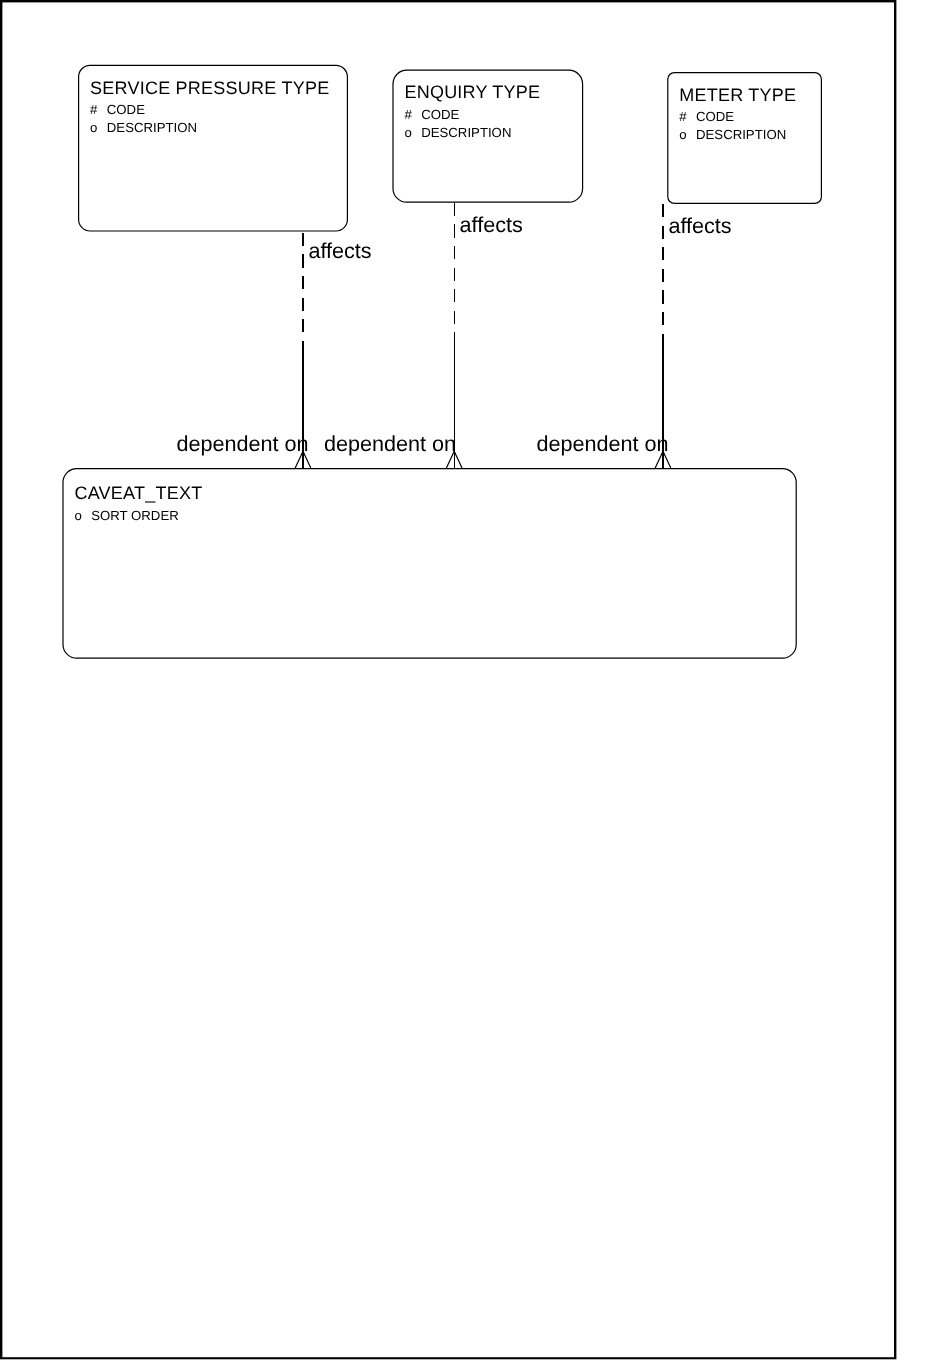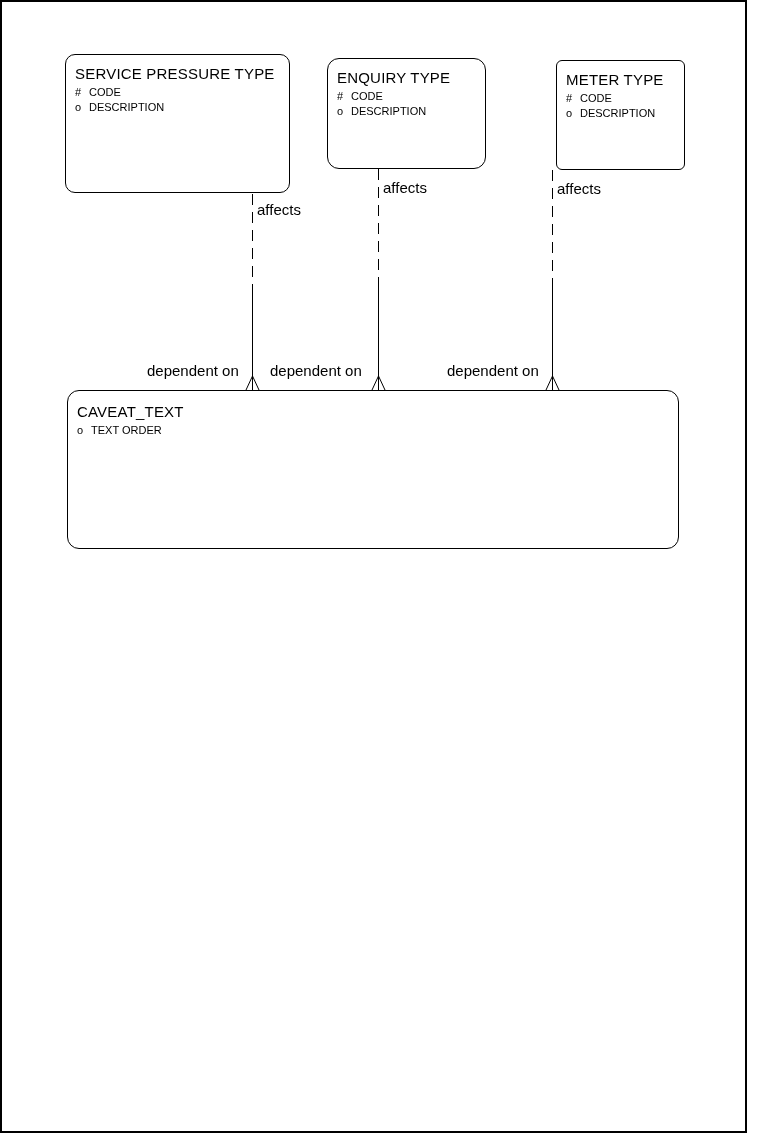--- a/index.html
+++ b/index.html
@@ -30,40 +30,40 @@
   .entity {
     position: absolute;
     background: #ffffff;
     border: 1px solid #000000;
     box-sizing: border-box;
     padding: 11px 9px 0 9px;
   }
   .entity.e1 { left: 63px;  top: 52px;  width: 225px; height: 139px; border-radius: 10px; }
   .entity.e2 { left: 325px; top: 56px;  width: 159px; height: 111px; border-radius: 12px; }
   .entity.e3 { left: 521px; top: 58px;  width: 129px; height: 110px; border-radius: 6px; margin-left: 33px; }
-  .entity.e4 { left: 65px;  top: 388px; width: 612px; height: 159px; border-radius: 12px; padding-top: 13px; }
+  .entity.e4 { left: 50px;  top: 388px; width: 612px; height: 159px; border-radius: 12px; padding-top: 13px; }
   .entity-title {
     font-size: 15px;
     line-height: 15px;
     letter-spacing: 0.2px;
     white-space: nowrap;
     margin-bottom: 4px;
   }
   .attr-row {
     font-size: 11px;
     line-height: 14.5px;
     white-space: nowrap;
   }
   .attr-prefix {
     display: inline-block;
     width: 14px;
   }
   .rel-label {
     position: absolute;
-    font-size: 15px;
+    font-size: 18px;
     line-height: 15px;
     white-space: nowrap;
   }
   .lbl-affects-1 { left: 255px; top: 200px; }
   .lbl-affects-2 { left: 381px; top: 178px; }
   .lbl-affects-3 { left: 555px; top: 179px; }
   .lbl-dep-1 { left: 145px; top: 361px; }
   .lbl-dep-2 { left: 268px; top: 361px; }
   .lbl-dep-3 { left: 445px; top: 361px; }
 </style>
@@ -116,21 +116,21 @@
       <span class="attr-prefix">#</span><span class="attr-name">CODE</span>
     </div>
     <div class="attr-row">
       <span class="attr-prefix">o</span><span class="attr-name">DESCRIPTION</span>
     </div>
   </div>
 
   <div class="entity e4">
     <div class="entity-title">CAVEAT_TEXT</div>
     <div class="attr-row">
-      <span class="attr-prefix">o</span><span class="attr-name">TEXT ORDER</span>
+      <span class="attr-prefix">o</span><span class="attr-name">SORT ORDER</span>
     </div>
   </div>
 
   <div class="rel-label lbl-affects-1">affects</div>
   <div class="rel-label lbl-affects-2">affects</div>
   <div class="rel-label lbl-affects-3">affects</div>
   <div class="rel-label lbl-dep-1">dependent on</div>
   <div class="rel-label lbl-dep-2">dependent on</div>
   <div class="rel-label lbl-dep-3">dependent on</div>
 

